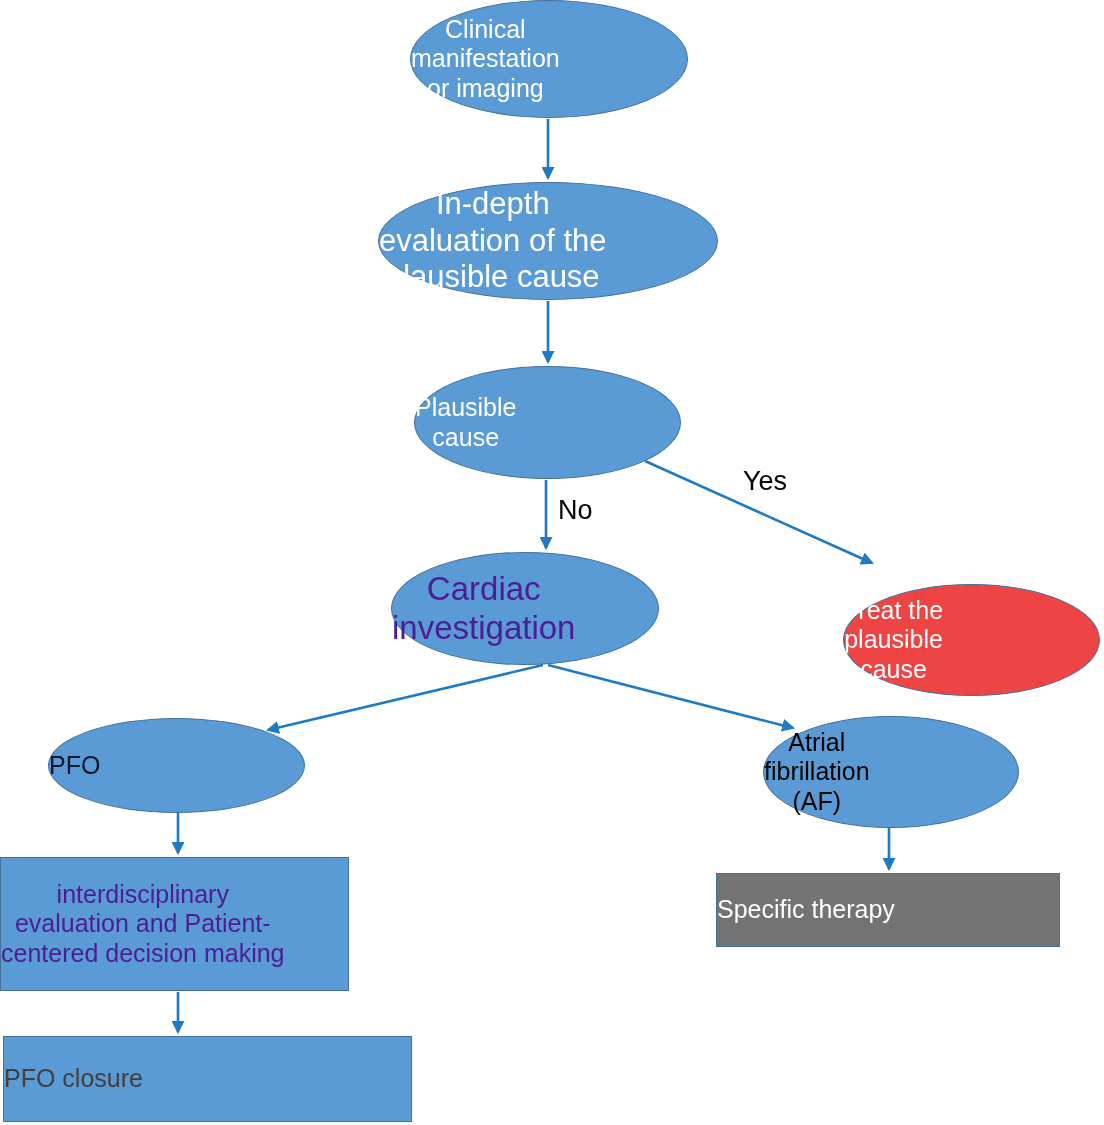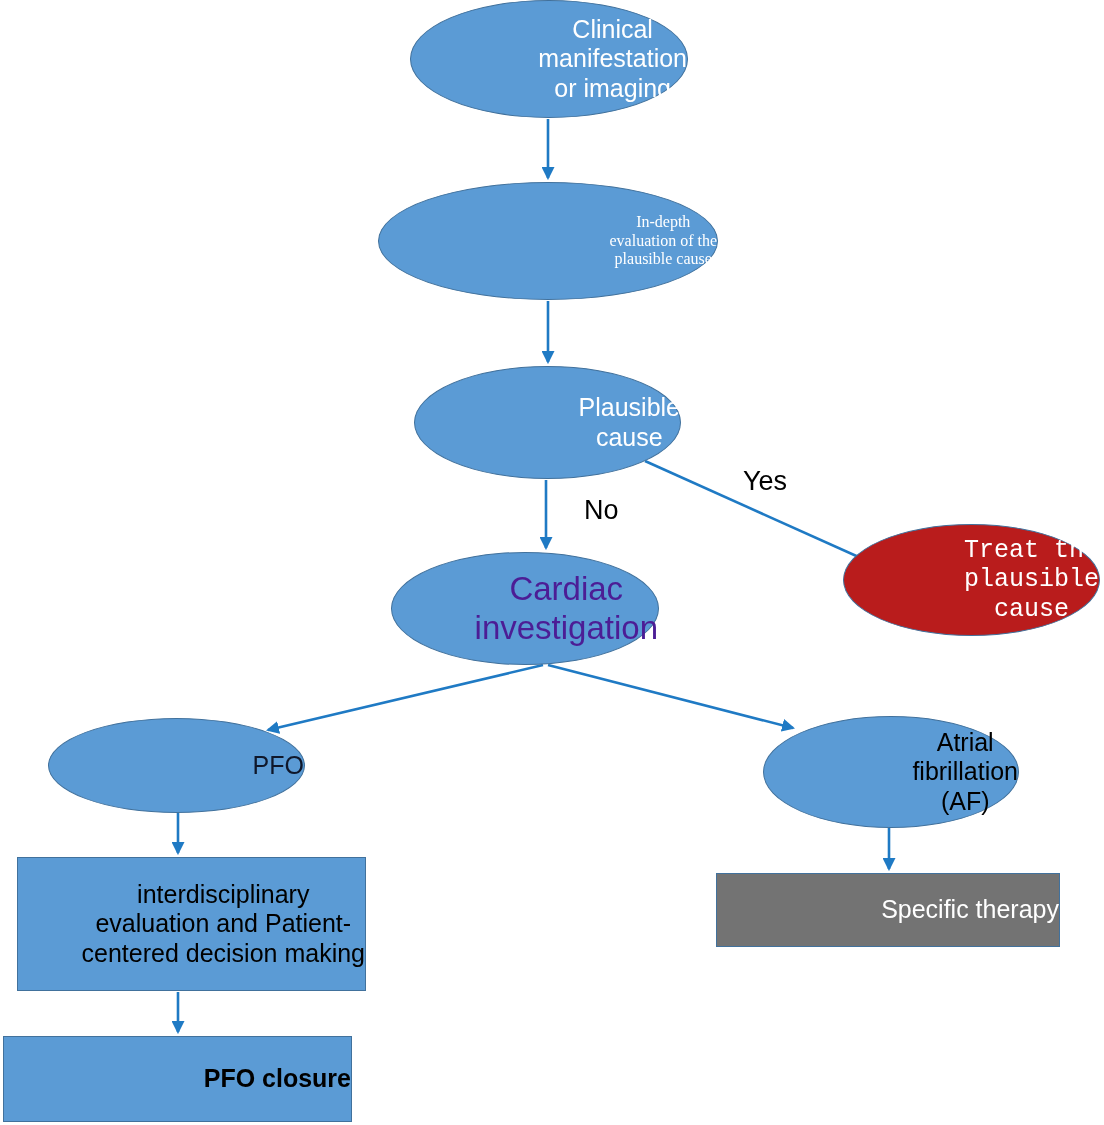--- a/index.html
+++ b/index.html
@@ -23,21 +23,21 @@
     top: 0;
     width: 1104px;
     height: 1125px;
     pointer-events: none;
   }
   .node {
     position: absolute;
     box-sizing: border-box;
     display: flex;
     align-items: center;
-    justify-content: flex-end;
+    justify-content: flex-start;
     text-align: center;
     color: #ffffff;
     background: #5b9bd5;
     border: 1px solid #41719c;
     line-height: 1.18;
     white-space: pre-line;
     z-index: 2;
   }
   .ellipse {
     border-radius: 50%;
@@ -74,38 +74,38 @@
         <line x1="178" y1="813" x2="178" y2="853" stroke="#1f7ac4" stroke-width="2.6" marker-end="url(#arrowhead)"></line>
         <line x1="178" y1="992" x2="178" y2="1032" stroke="#1f7ac4" stroke-width="2.6" marker-end="url(#arrowhead)"></line>
         <line x1="889" y1="828" x2="889" y2="869" stroke="#1f7ac4" stroke-width="2.6" marker-end="url(#arrowhead)"></line>
       </g>
   </svg>
 
   <div id="node-layer">
       <div class="node ellipse" style="left: 410px; top: 0px; width: 278px; height: 118px; font-size: 25px; background: rgb(91, 155, 213); border-color: rgb(65, 113, 156); color: rgb(255, 255, 255);"><span>Clinical
 manifestation
 or imaging</span></div>
-      <div class="node ellipse" style="left: 378px; top: 182px; width: 340px; height: 118px; font-size: 16px; background: rgb(91, 155, 213); border-color: rgb(65, 113, 156); color: rgb(255, 255, 255); font-family: Liberation Serif, serif;"><span>In-depth
+      <div class="node ellipse" style="left: 378px; top: 182px; width: 340px; height: 118px; font-size: 31px; background: rgb(91, 155, 213); border-color: rgb(65, 113, 156); color: rgb(255, 255, 255);"><span>In-depth
 evaluation of the
 plausible cause</span></div>
       <div class="node ellipse" style="left: 414px; top: 366px; width: 267px; height: 113px; font-size: 25px; background: rgb(91, 155, 213); border-color: rgb(65, 113, 156); color: rgb(255, 255, 255);"><span>Plausible
 cause</span></div>
-      <div class="node ellipse" style="left: 843px; top: 524px; width: 257px; height: 112px; font-size: 25px; background: #b91c1c; border-color: rgb(65, 113, 156); color: rgb(255, 255, 255); font-family: Liberation Mono, monospace;"><span>Treat the
+      <div class="node ellipse" style="left: 843px; top: 584px; width: 257px; height: 112px; font-size: 25px; background: #ef4444; border-color: rgb(65, 113, 156); color: rgb(255, 255, 255);"><span>Treat the
 plausible
 cause</span></div>
       <div class="node ellipse" style="left: 391px; top: 552px; width: 268px; height: 113px; font-size: 33px; background: rgb(91, 155, 213); border-color: rgb(65, 113, 156); color: #4c1d95;"><span>Cardiac
 investigation</span></div>
       <div class="node ellipse" style="left: 48px; top: 718px; width: 257px; height: 95px; font-size: 25px; background: rgb(91, 155, 213); border-color: rgb(65, 113, 156); color: #0f172a;"><span>PFO</span></div>
       <div class="node ellipse" style="left: 763px; top: 716px; width: 256px; height: 112px; font-size: 25px; background: rgb(91, 155, 213); border-color: rgb(65, 113, 156); color: #000000;"><span>Atrial
 fibrillation
 (AF)</span></div>
-      <div class="node rect" style="left: 17px; top: 857px; width: 349px; height: 134px; font-size: 25px; background: rgb(91, 155, 213); border-color: rgb(65, 113, 156); color: #000000;"><span>interdisciplinary
+      <div class="node rect" style="left: 0; top: 857px; width: 349px; height: 134px; font-size: 25px; background: rgb(91, 155, 213); border-color: rgb(65, 113, 156); color: #4c1d95;"><span>interdisciplinary
 evaluation and Patient-
 centered decision making</span></div>
-      <div class="node rect" style="left: 3px; top: 1036px; width: 349px; height: 86px; font-size: 25px; background: rgb(91, 155, 213); border-color: rgb(65, 113, 156); color: #000000; font-weight: bold;"><span>PFO closure</span></div>
+      <div class="node rect" style="left: 3px; top: 1036px; width: 409px; height: 86px; font-size: 25px; background: rgb(91, 155, 213); border-color: rgb(65, 113, 156); color: #404040;"><span>PFO closure</span></div>
       <div class="node rect" style="left: 716px; top: 873px; width: 344px; height: 74px; font-size: 25px; background: #737373; border-color: rgb(65, 113, 156); color: rgb(255, 255, 255);"><span>Specific therapy</span></div>
     </div>
   <div id="label-layer">
-      <div class="edge-label" style="left: 558px; top: 495px; font-size: 27px; color: rgb(0, 0, 0); margin-left: 26px;">No</div>
+      <div class="edge-label" style="left: 558px; top: 495px; font-size: 27px; color: rgb(0, 0, 0);">No</div>
       <div class="edge-label" style="left: 743px; top: 466px; font-size: 27px; color: rgb(0, 0, 0);">Yes</div>
     </div>
 
 </div>
 
 </body></html>

